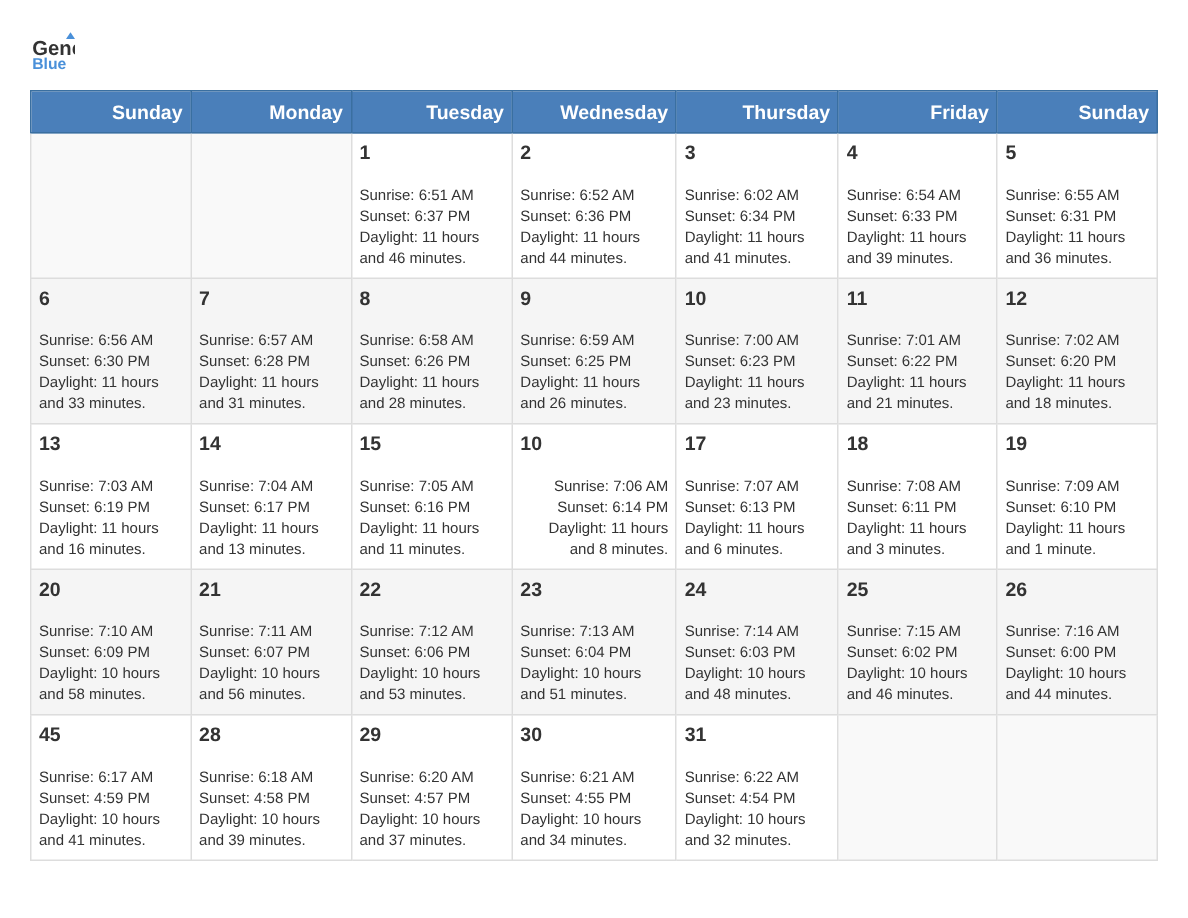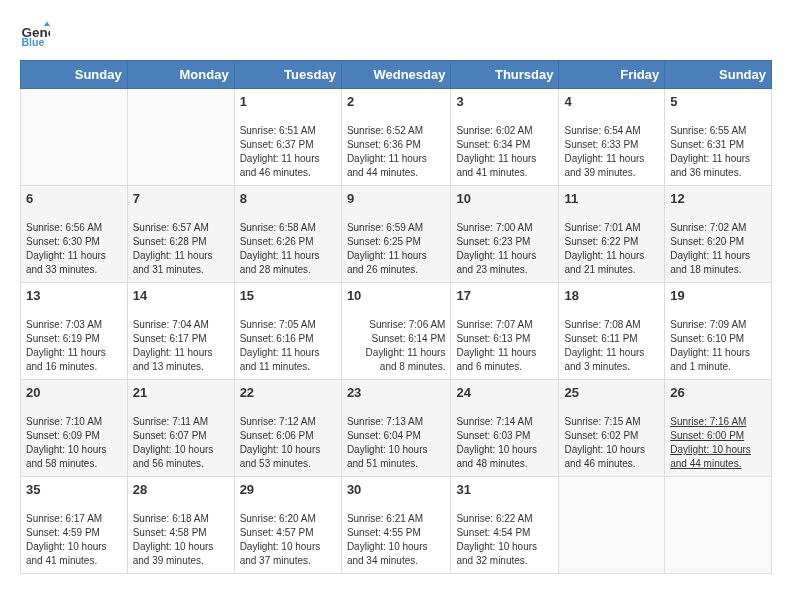--- a/index.html
+++ b/index.html
@@ -271,28 +271,28 @@
 Daylight: 10 hours and 48 minutes.</div>
         </td>
         <td>
           <span class="day-num">25</span>
           <div class="day-info" style="white-space: pre-line;">Sunrise: 7:15 AM
 Sunset: 6:02 PM
 Daylight: 10 hours and 46 minutes.</div>
         </td>
         <td>
           <span class="day-num">26</span>
-          <div class="day-info" style="white-space: pre-line; text-decoration: underline;">Sunrise: 7:16 AM
+          <div class="day-info" style="white-space: pre-line;">Sunrise: 7:16 AM
 Sunset: 6:00 PM
 Daylight: 10 hours and 44 minutes.</div>
         </td>
       </tr>
       <tr>
         <td>
-          <span class="day-num">35</span>
+          <span class="day-num">45</span>
           <div class="day-info" style="white-space: pre-line;">Sunrise: 6:17 AM
 Sunset: 4:59 PM
 Daylight: 10 hours and 41 minutes.</div>
         </td>
         <td>
           <span class="day-num">28</span>
           <div class="day-info" style="white-space: pre-line;">Sunrise: 6:18 AM
 Sunset: 4:58 PM
 Daylight: 10 hours and 39 minutes.</div>
         </td>

